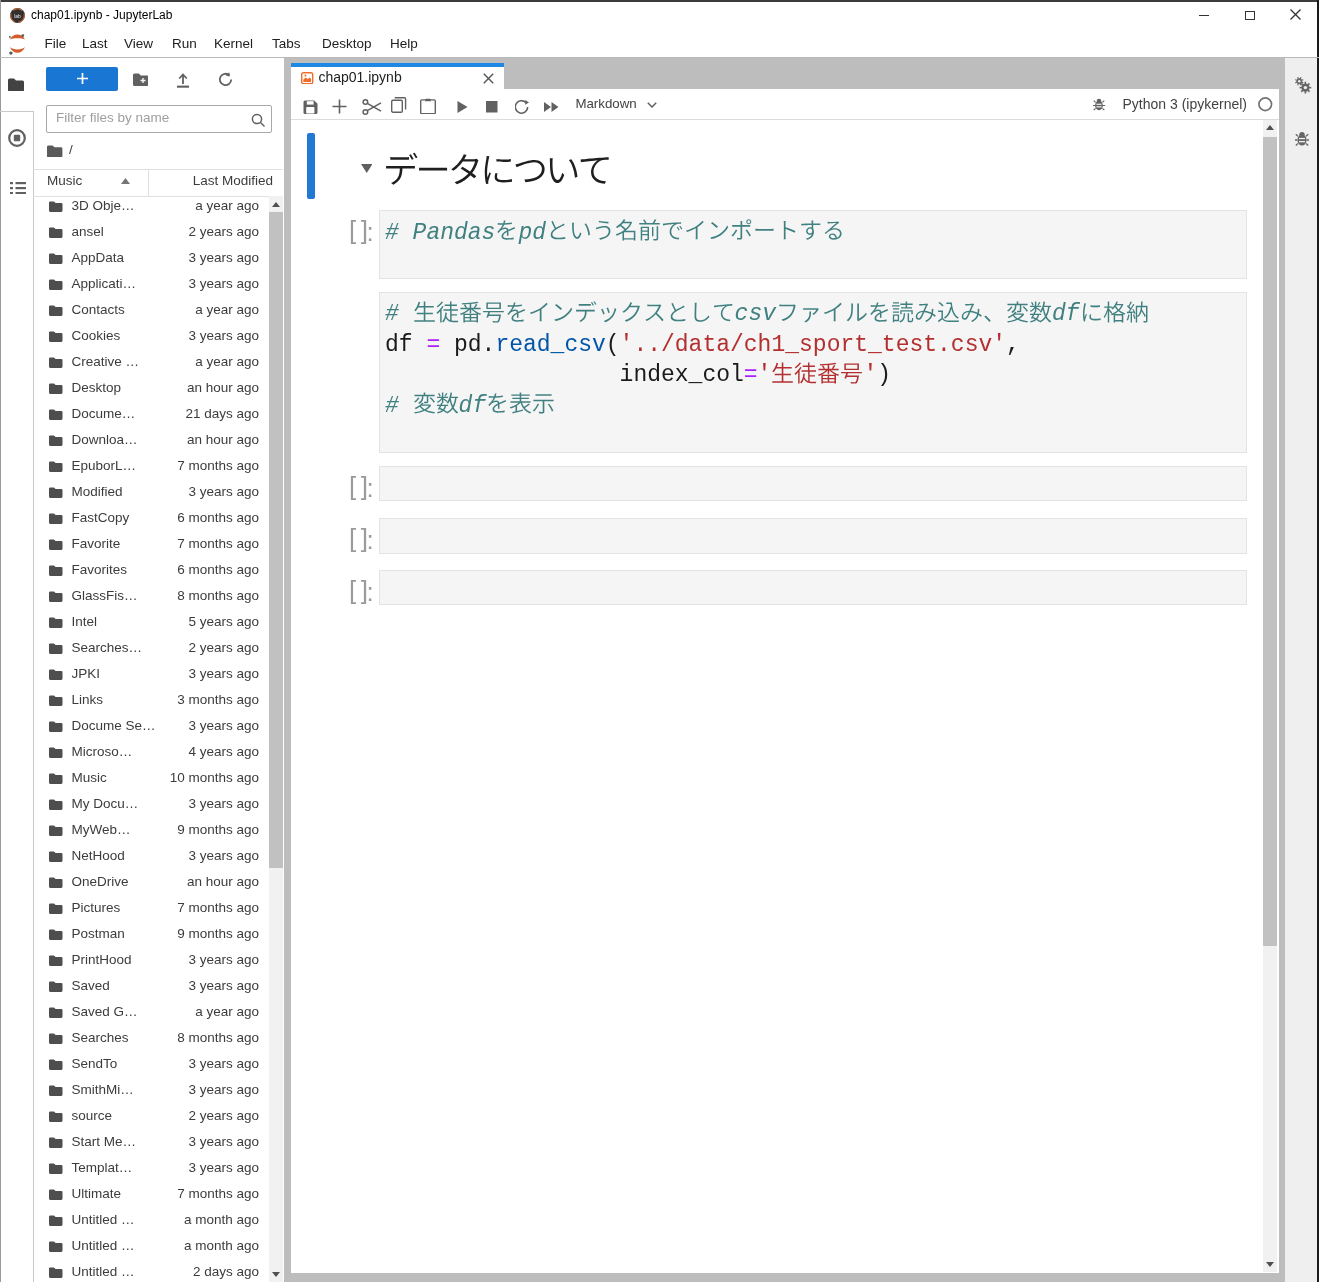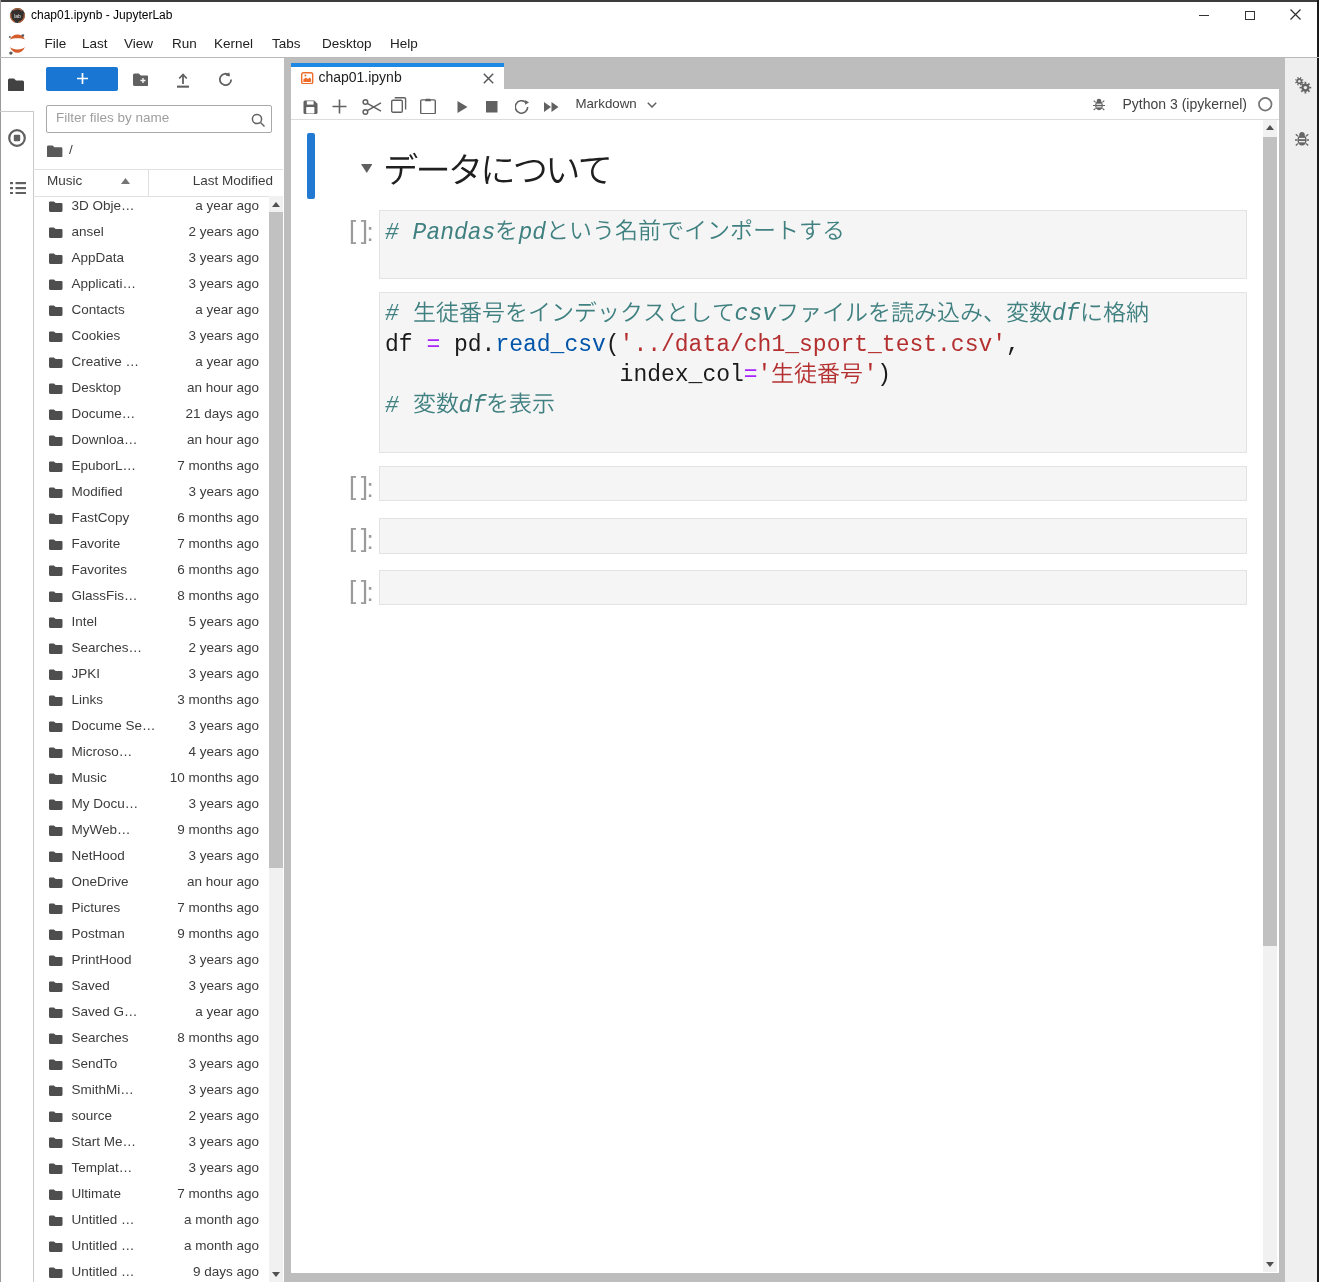--- a/index.html
+++ b/index.html
@@ -288,21 +288,21 @@
 <div style="position:absolute;right:1060.0px;top:1213.1px;font:normal 13.5px/13.5px &quot;Liberation Sans&quot;,sans-serif;color:#3c3c3c;white-space:pre">a month ago</div>
 <svg style="position:absolute;left:49px;top:1241.0px" width="13.5" height="11">
     <path d="M0 1.6 Q0 0.4 1.2 0.4 L4.9 0.4 L6.6 2 L12.3 2 Q13.5 2 13.5 3.2 L13.5 9.6 Q13.5 11 12.3 11 L1.2 11 Q0 11 0 9.6 Z" fill="#4e4e4e"></path>
   </svg>
 <div style="position:absolute;left:71.4px;top:1239.1px;font:normal normal 13.5px/13.5px &quot;Liberation Sans&quot;,sans-serif;color:#3c3c3c;white-space:pre;">Untitled …</div>
 <div style="position:absolute;right:1060.0px;top:1239.1px;font:normal 13.5px/13.5px &quot;Liberation Sans&quot;,sans-serif;color:#3c3c3c;white-space:pre">a month ago</div>
 <svg style="position:absolute;left:49px;top:1267.0px" width="13.5" height="11">
     <path d="M0 1.6 Q0 0.4 1.2 0.4 L4.9 0.4 L6.6 2 L12.3 2 Q13.5 2 13.5 3.2 L13.5 9.6 Q13.5 11 12.3 11 L1.2 11 Q0 11 0 9.6 Z" fill="#4e4e4e"></path>
   </svg>
 <div style="position:absolute;left:71.4px;top:1265.1px;font:normal normal 13.5px/13.5px &quot;Liberation Sans&quot;,sans-serif;color:#3c3c3c;white-space:pre;">Untitled …</div>
-<div style="position:absolute;right:1060.0px;top:1265.1px;font:normal 13.5px/13.5px &quot;Liberation Sans&quot;,sans-serif;color:#3c3c3c;white-space:pre">9 days ago</div>
+<div style="position:absolute;right:1060.0px;top:1265.1px;font:normal 13.5px/13.5px &quot;Liberation Sans&quot;,sans-serif;color:#3c3c3c;white-space:pre">2 days ago</div>
 <div style="position:absolute;left:268.5px;top:195.5px;width:14.3px;height:1086.5px;background:#f1f1f1"></div>
 <svg style="position:absolute;left:271.5px;top:201.5px" width="8" height="5">
     <path d="M4 0 L8 5 L0 5 Z" fill="#505050"></path>
   </svg>
 <div style="position:absolute;left:268.5px;top:212px;width:14.3px;height:656px;background:#c1c1c1"></div>
 <svg style="position:absolute;left:271.5px;top:1271.5px" width="8" height="5">
     <path d="M4 5 L8 0 L0 0 Z" fill="#505050"></path>
   </svg>
 <div style="position:absolute;left:284px;top:58px;width:6.6px;height:1224px;background:#bdbdbd"></div>
 <div style="position:absolute;left:284px;top:58px;width:1001.4px;height:30.5px;background:#bdbdbd"></div>

